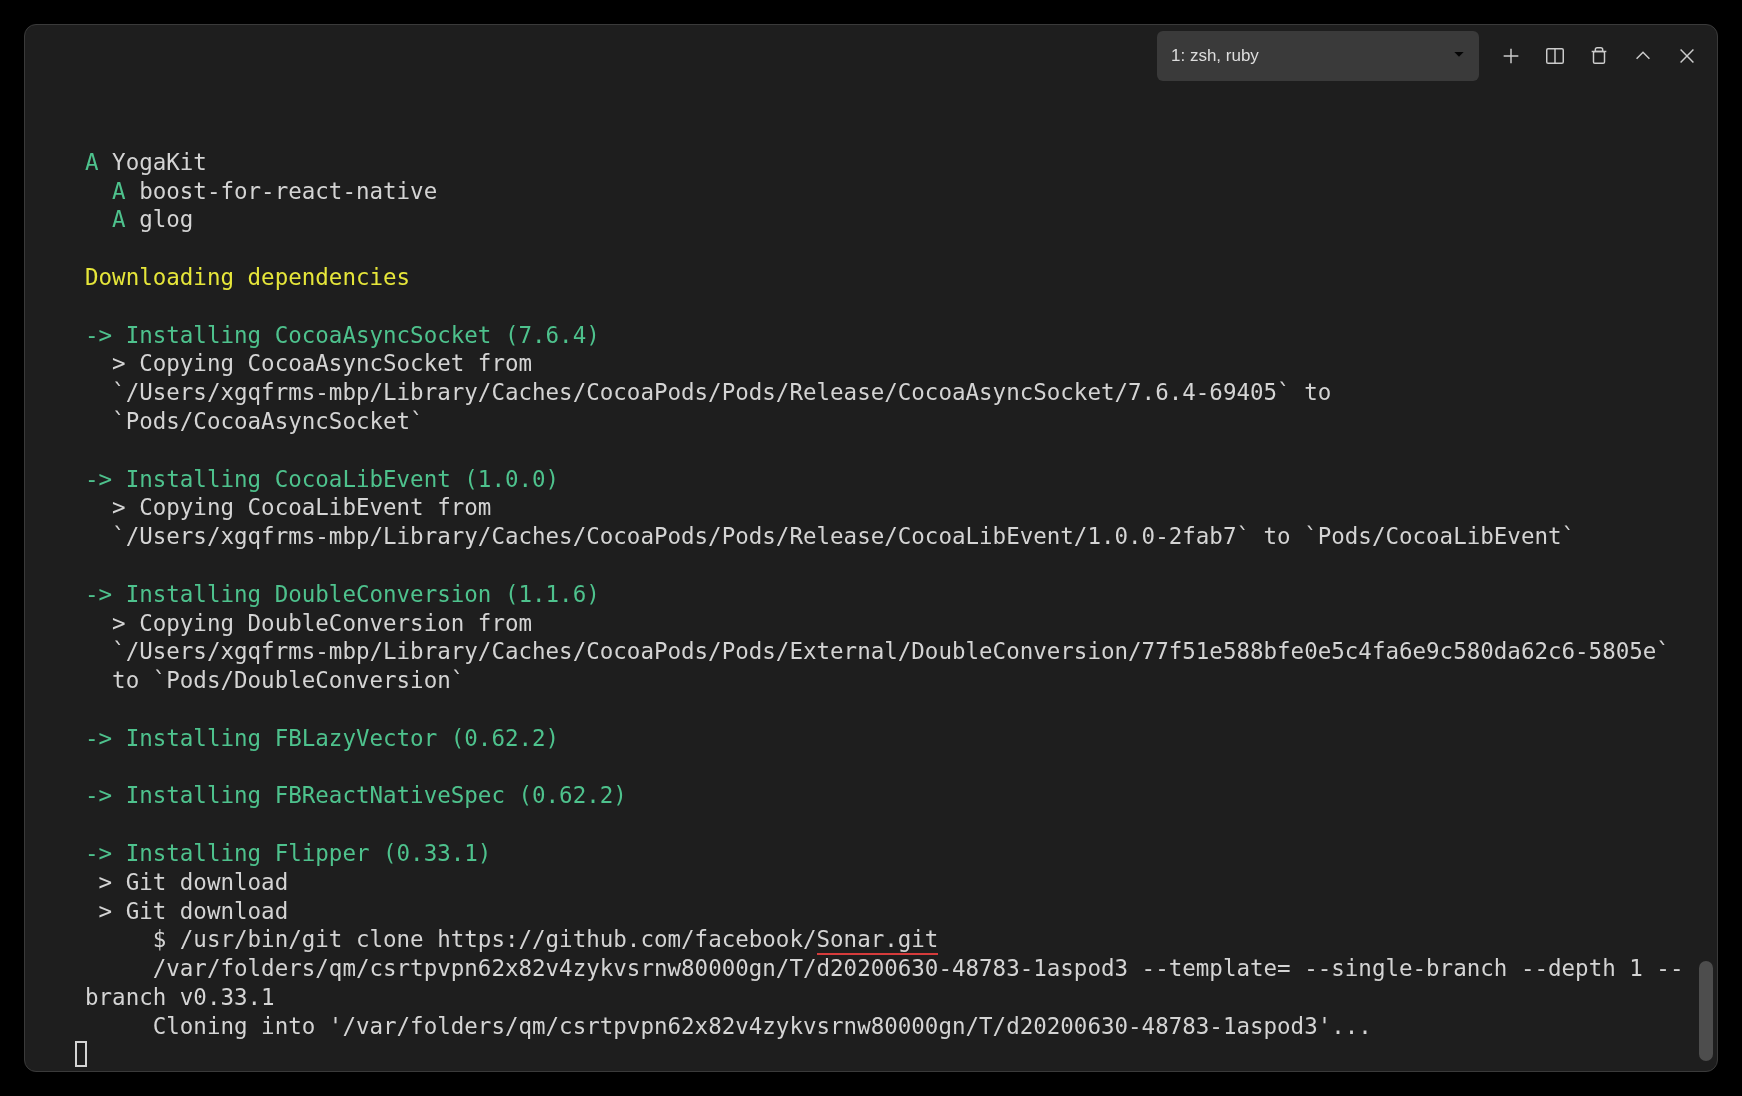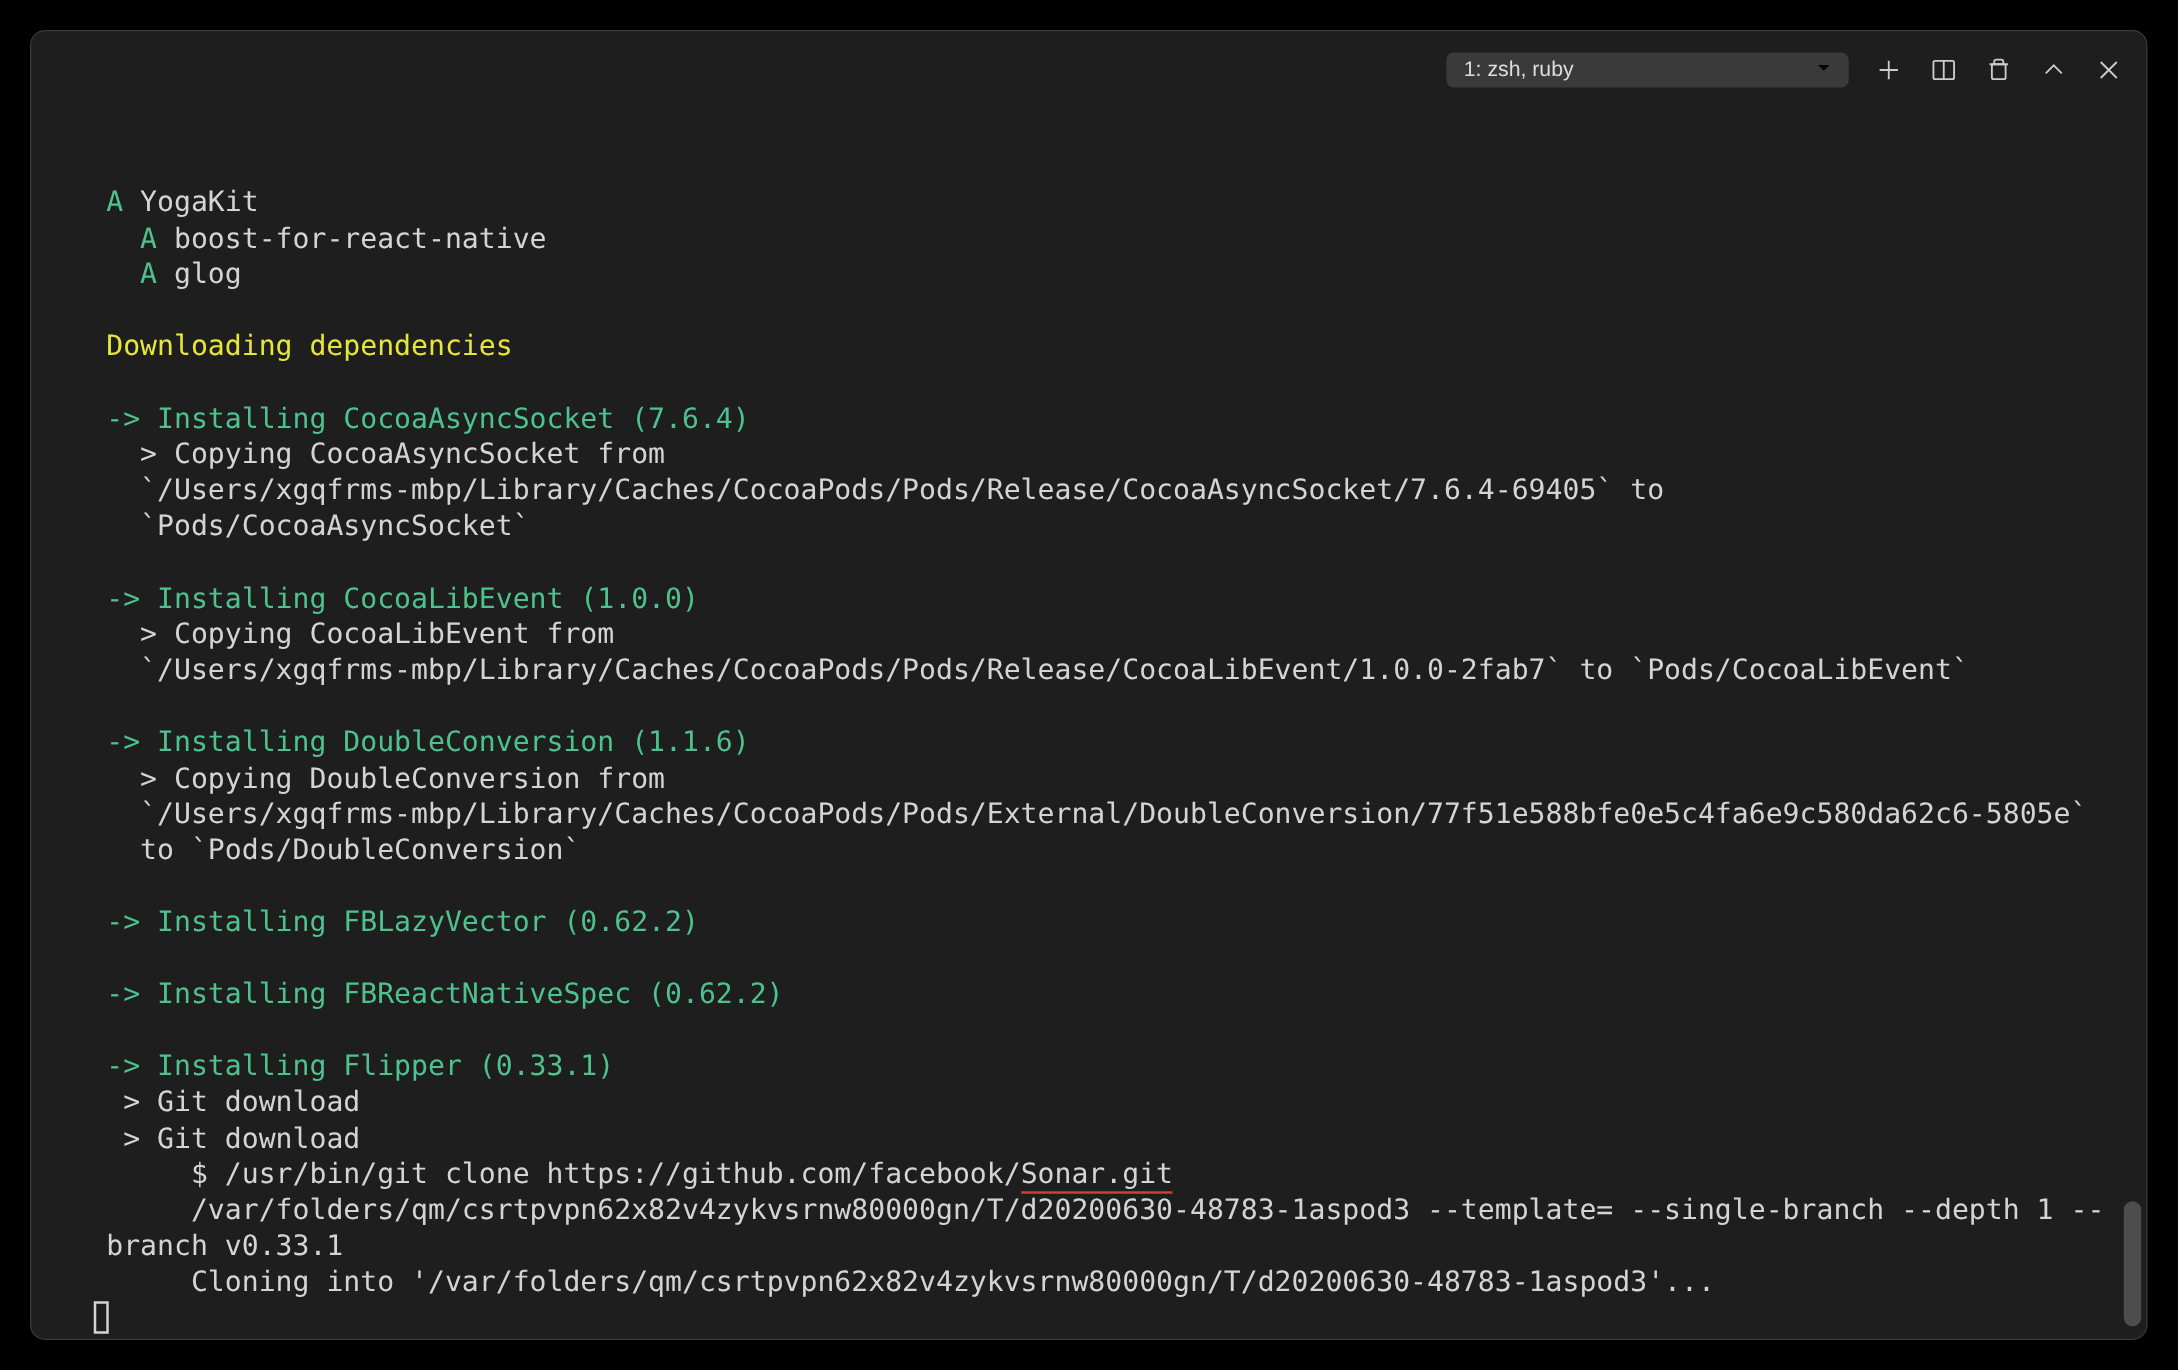--- a/index.html
+++ b/index.html
@@ -26,21 +26,21 @@
     display: flex;
     justify-content: flex-end;
     align-items: center;
     padding: 10px 18px 6px 18px;
     gap: 20px;
     height: 58px;
   }
   .dropdown {
     background: #3a3a3a;
     border-radius: 6px;
-    height: 28px;
+    height: 50px;
     display: flex;
     align-items: center;
     padding: 0 12px 0 14px;
     gap: 80px;
     min-width: 322px;
     justify-content: space-between;
     color: #ddd;
     font-family: -apple-system, "Segoe UI", Helvetica, Arial, sans-serif;
     font-size: 17px;
   }

